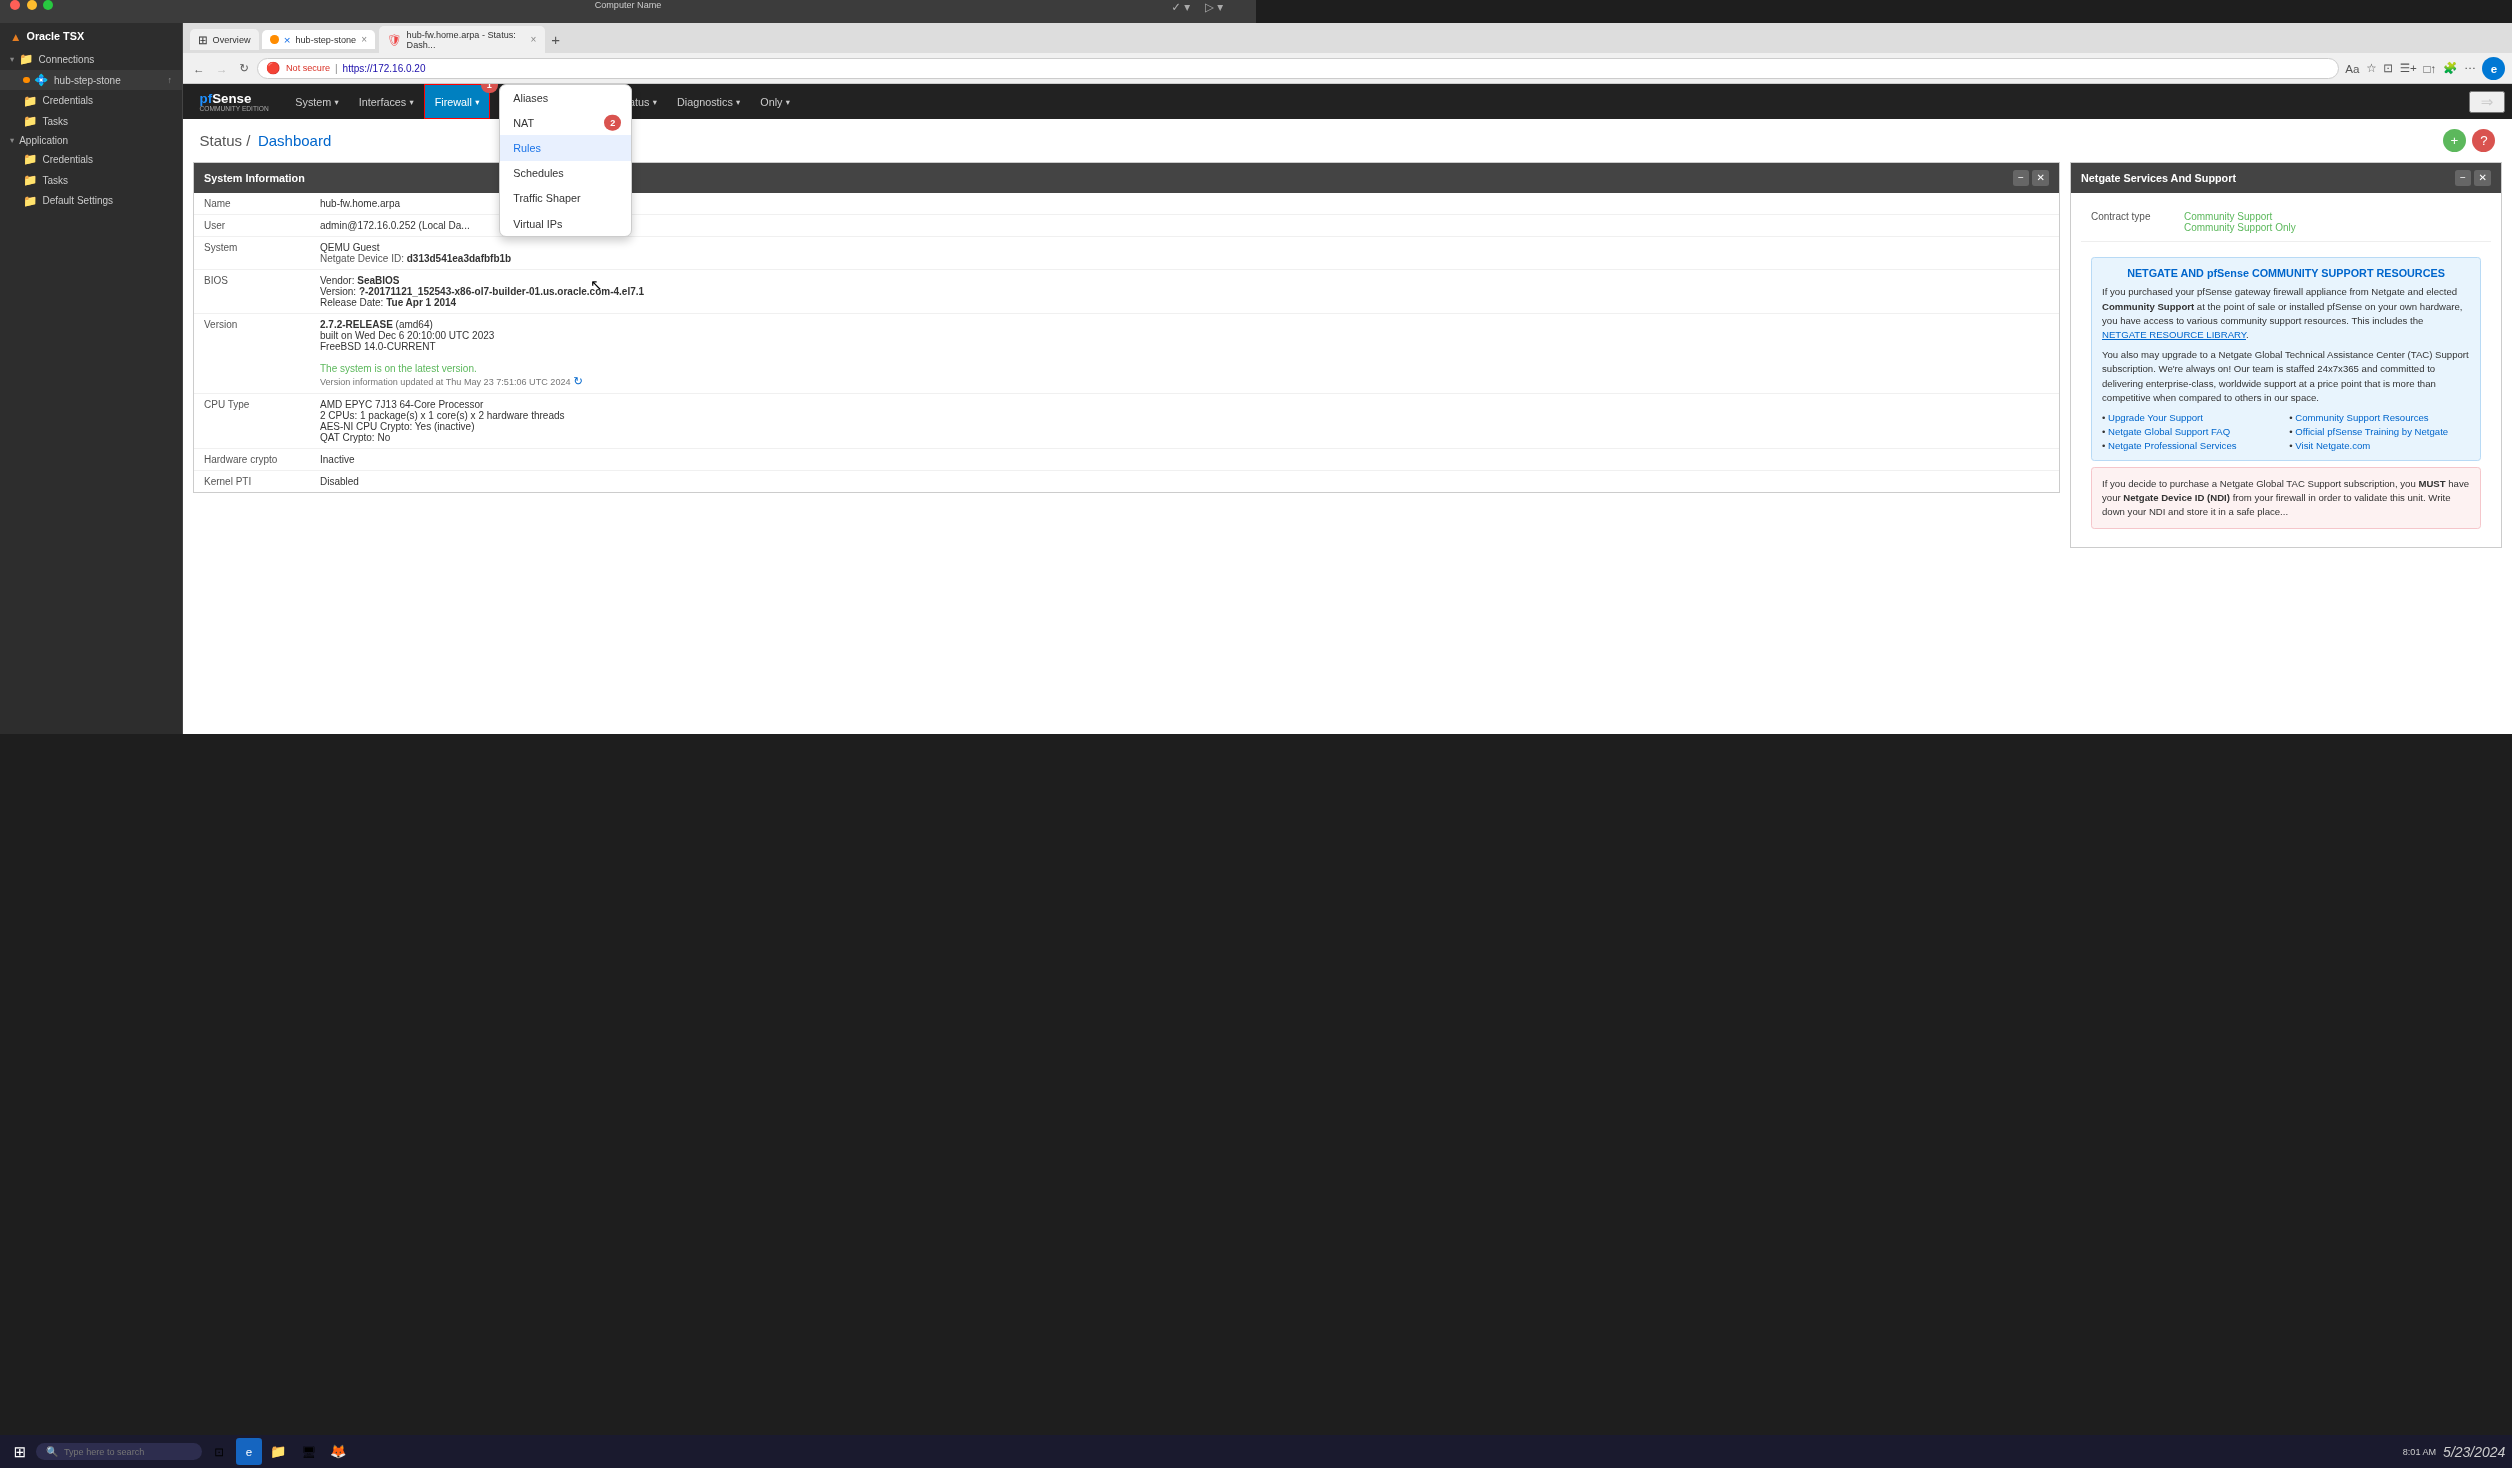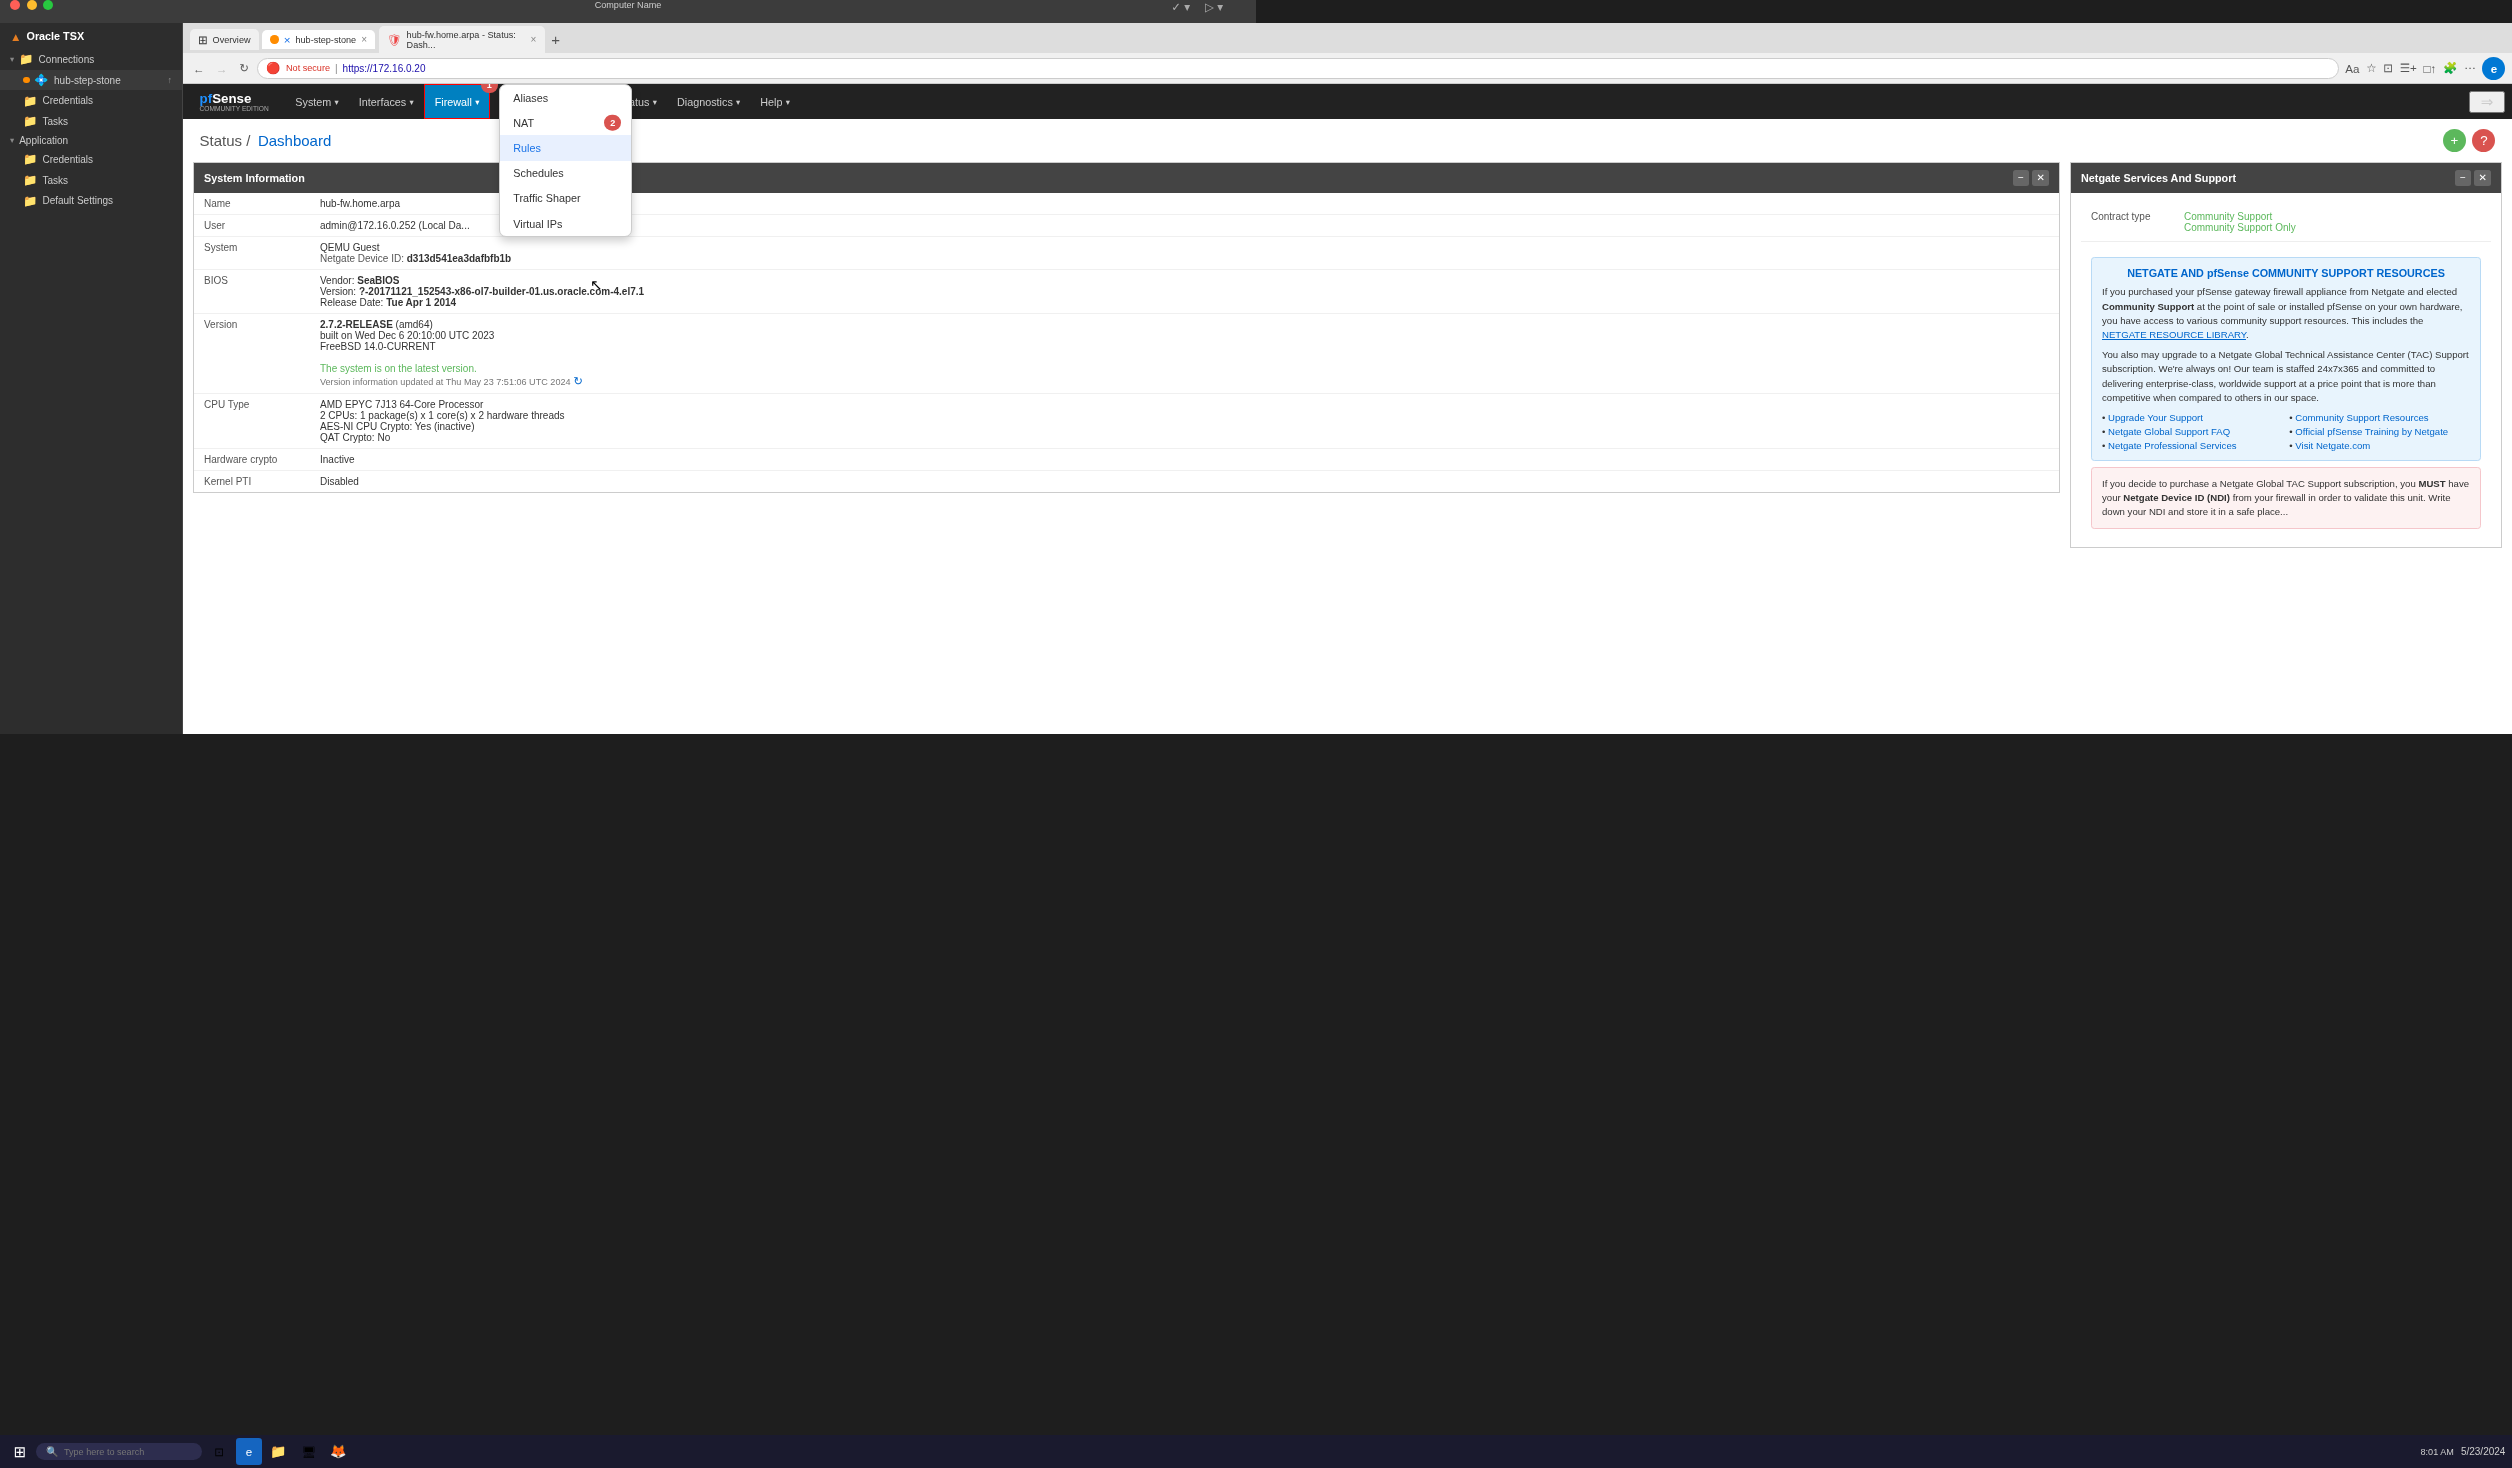--- a/index.html
+++ b/index.html
@@ -510,21 +510,21 @@
           </div>
           <div class="nav-item nav-item-wrapper">
             <span>Status</span>
             <span class="nav-arrow">▾</span>
           </div>
           <div class="nav-item nav-item-wrapper">
             <span>Diagnostics</span>
             <span class="nav-arrow">▾</span>
           </div>
           <div class="nav-item nav-item-wrapper">
-            <span>Help</span>
+            <span>Only</span>
             <span class="nav-arrow">▾</span>
           </div>
         </div>
         <div class="nav-right">
           <button class="nav-logout">⇒</button>
         </div>
       </div>
 
       <div class="dropdown-menu">
         <div class="dropdown-item">
@@ -692,16 +692,16 @@
     <span style="color:#aaa;font-size:10px;">🔍</span>
     <input type="text" style="background: none; border: none; color: rgb(204, 204, 204); font-size: 9.1px; outline: none; width: 108px;" placeholder="Type here to search">
   </div>
   <div class="taskbar-app" style="font-size:11.6px;">⊡</div>
   <div class="taskbar-app" style="background:#1565c0;border-radius:3.3px;color:#fff;font-size:11.6px;">e</div>
   <div class="taskbar-app" style="font-size:13.3px;">📁</div>
   <div class="taskbar-app" style="font-size:11.6px;">🖥</div>
   <div class="taskbar-app" style="font-size:13.3px;">🦊</div>
   <div class="taskbar-right">
     <span style="color:#ccc;font-size:9.1px;">8:01 AM</span>
-    <span style="color:#ccc;font-size:10px;">5/23/2024</span>
+    <span style="color:#ccc;font-size:14px;font-style:italic;">5/23/2024</span>
   </div>
 </div>
 
 
 </body></html>

